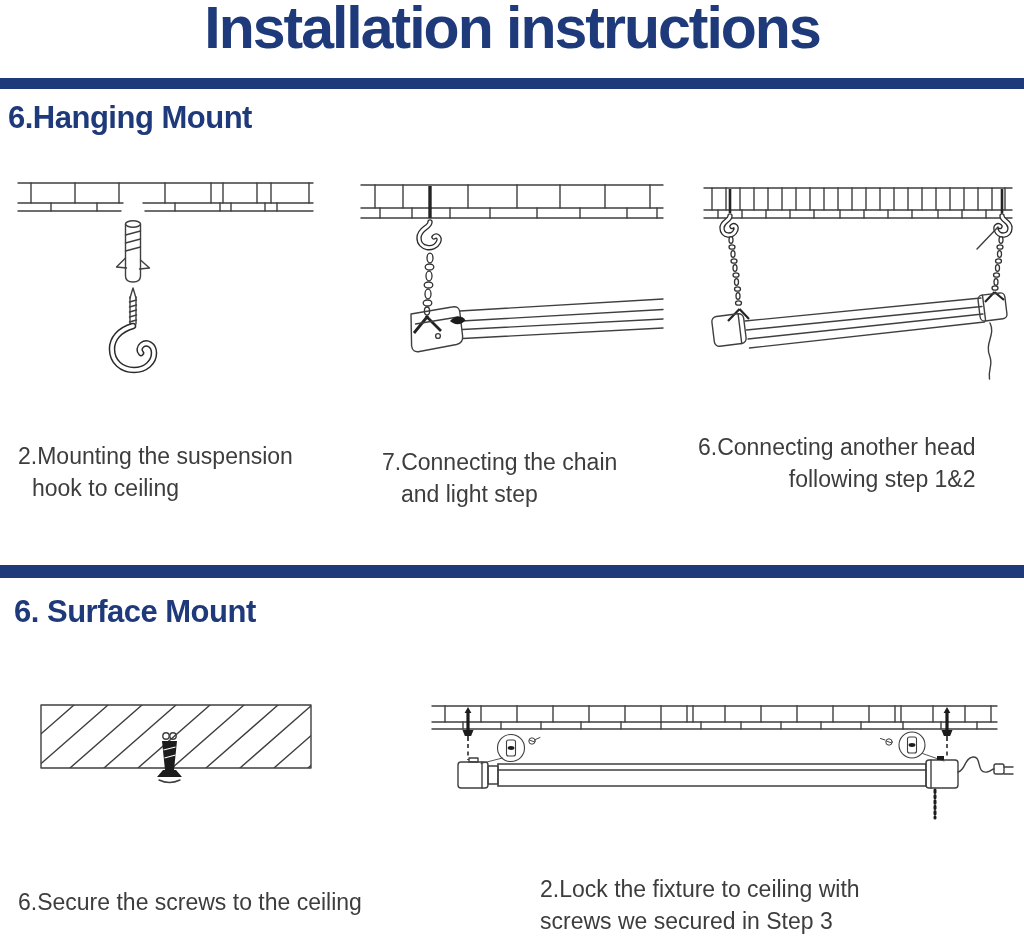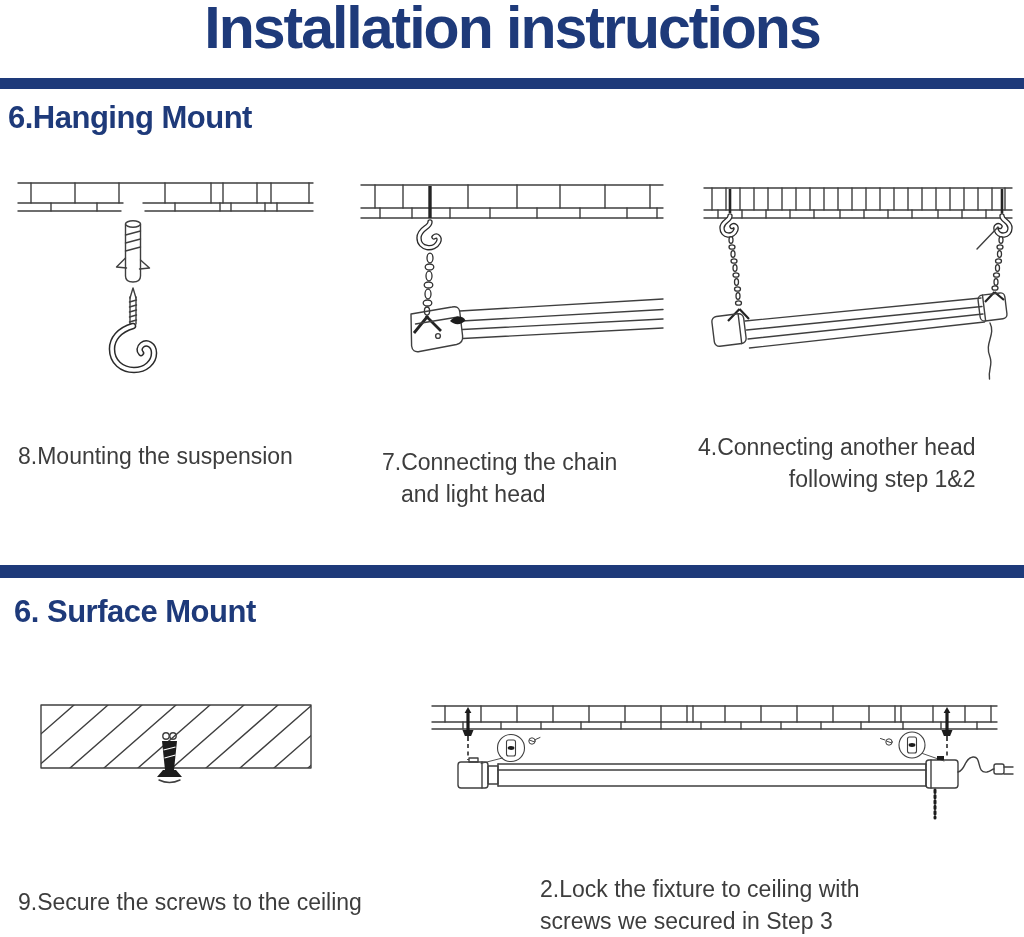--- a/index.html
+++ b/index.html
@@ -152,28 +152,29 @@
       <path d="M49.5 167L284.5 141"></path>
       <g transform="rotate(-7 292 126)">
           <rect x="279" y="113" width="27" height="26" rx="4.5"></rect>
           <path d="M284 113v26"></path>
         </g>
       <path d="M290 142C296 154 284 162 290 176C293 184 288 188 289.5 198"></path>
     </g>
   </svg>
 
   <div class="caption" id="cap-h1">
-    <span class="l1">8.Mounting the suspension</span>
+    <span class="l1">2.Mounting the suspension</span>
+    <span class="l2">hook to ceiling</span>
   </div>
   <div class="caption" id="cap-h2">
     <span class="l1">7.Connecting the chain</span>
-    <span class="l2">and light head</span>
+    <span class="l2">and light step</span>
   </div>
   <div class="caption" id="cap-h3">
-    <span class="l1">4.Connecting another head</span>
+    <span class="l1">6.Connecting another head</span>
     <span class="l2">following step 1&amp;2</span>
   </div>
 
   <div class="divider" id="divider-2"></div>
 
   <div class="heading" id="heading-surface">6. Surface Mount</div>
 
   <svg id="illus-s1" class="illus" width="300" height="100" viewBox="0 0 300 100">
     <defs>
         <clipPath id="hatch-clip">
@@ -249,21 +250,21 @@
       <path d="M510 90V118" stroke="#1c1c1c" stroke-width="3" stroke-dasharray="2.4 3" stroke-linecap="round" fill="none"></path>
       <path d="M533 72C541 70 539 58 548 57C557 56 551 74 562 72C566 71 567 69 569 69"></path>
       <g>
         <rect x="569" y="64" width="10" height="10" rx="2"></rect>
         <path d="M579 67h9M579 74h9"></path>
       </g>
     </g>
   </svg>
 
   <div class="caption" id="cap-s1">
-    <span class="l1">9.Secure the screws to the ceiling</span>
+    <span class="l1">6.Secure the screws to the ceiling</span>
     <span class="l2"></span>
   </div>
   <div class="caption" id="cap-s2">
     <span class="l1">2.Lock the fixture to ceiling with</span>
     <span class="l2">screws we secured in Step 3</span>
   </div>
 
 </div>
 
 </body></html>

